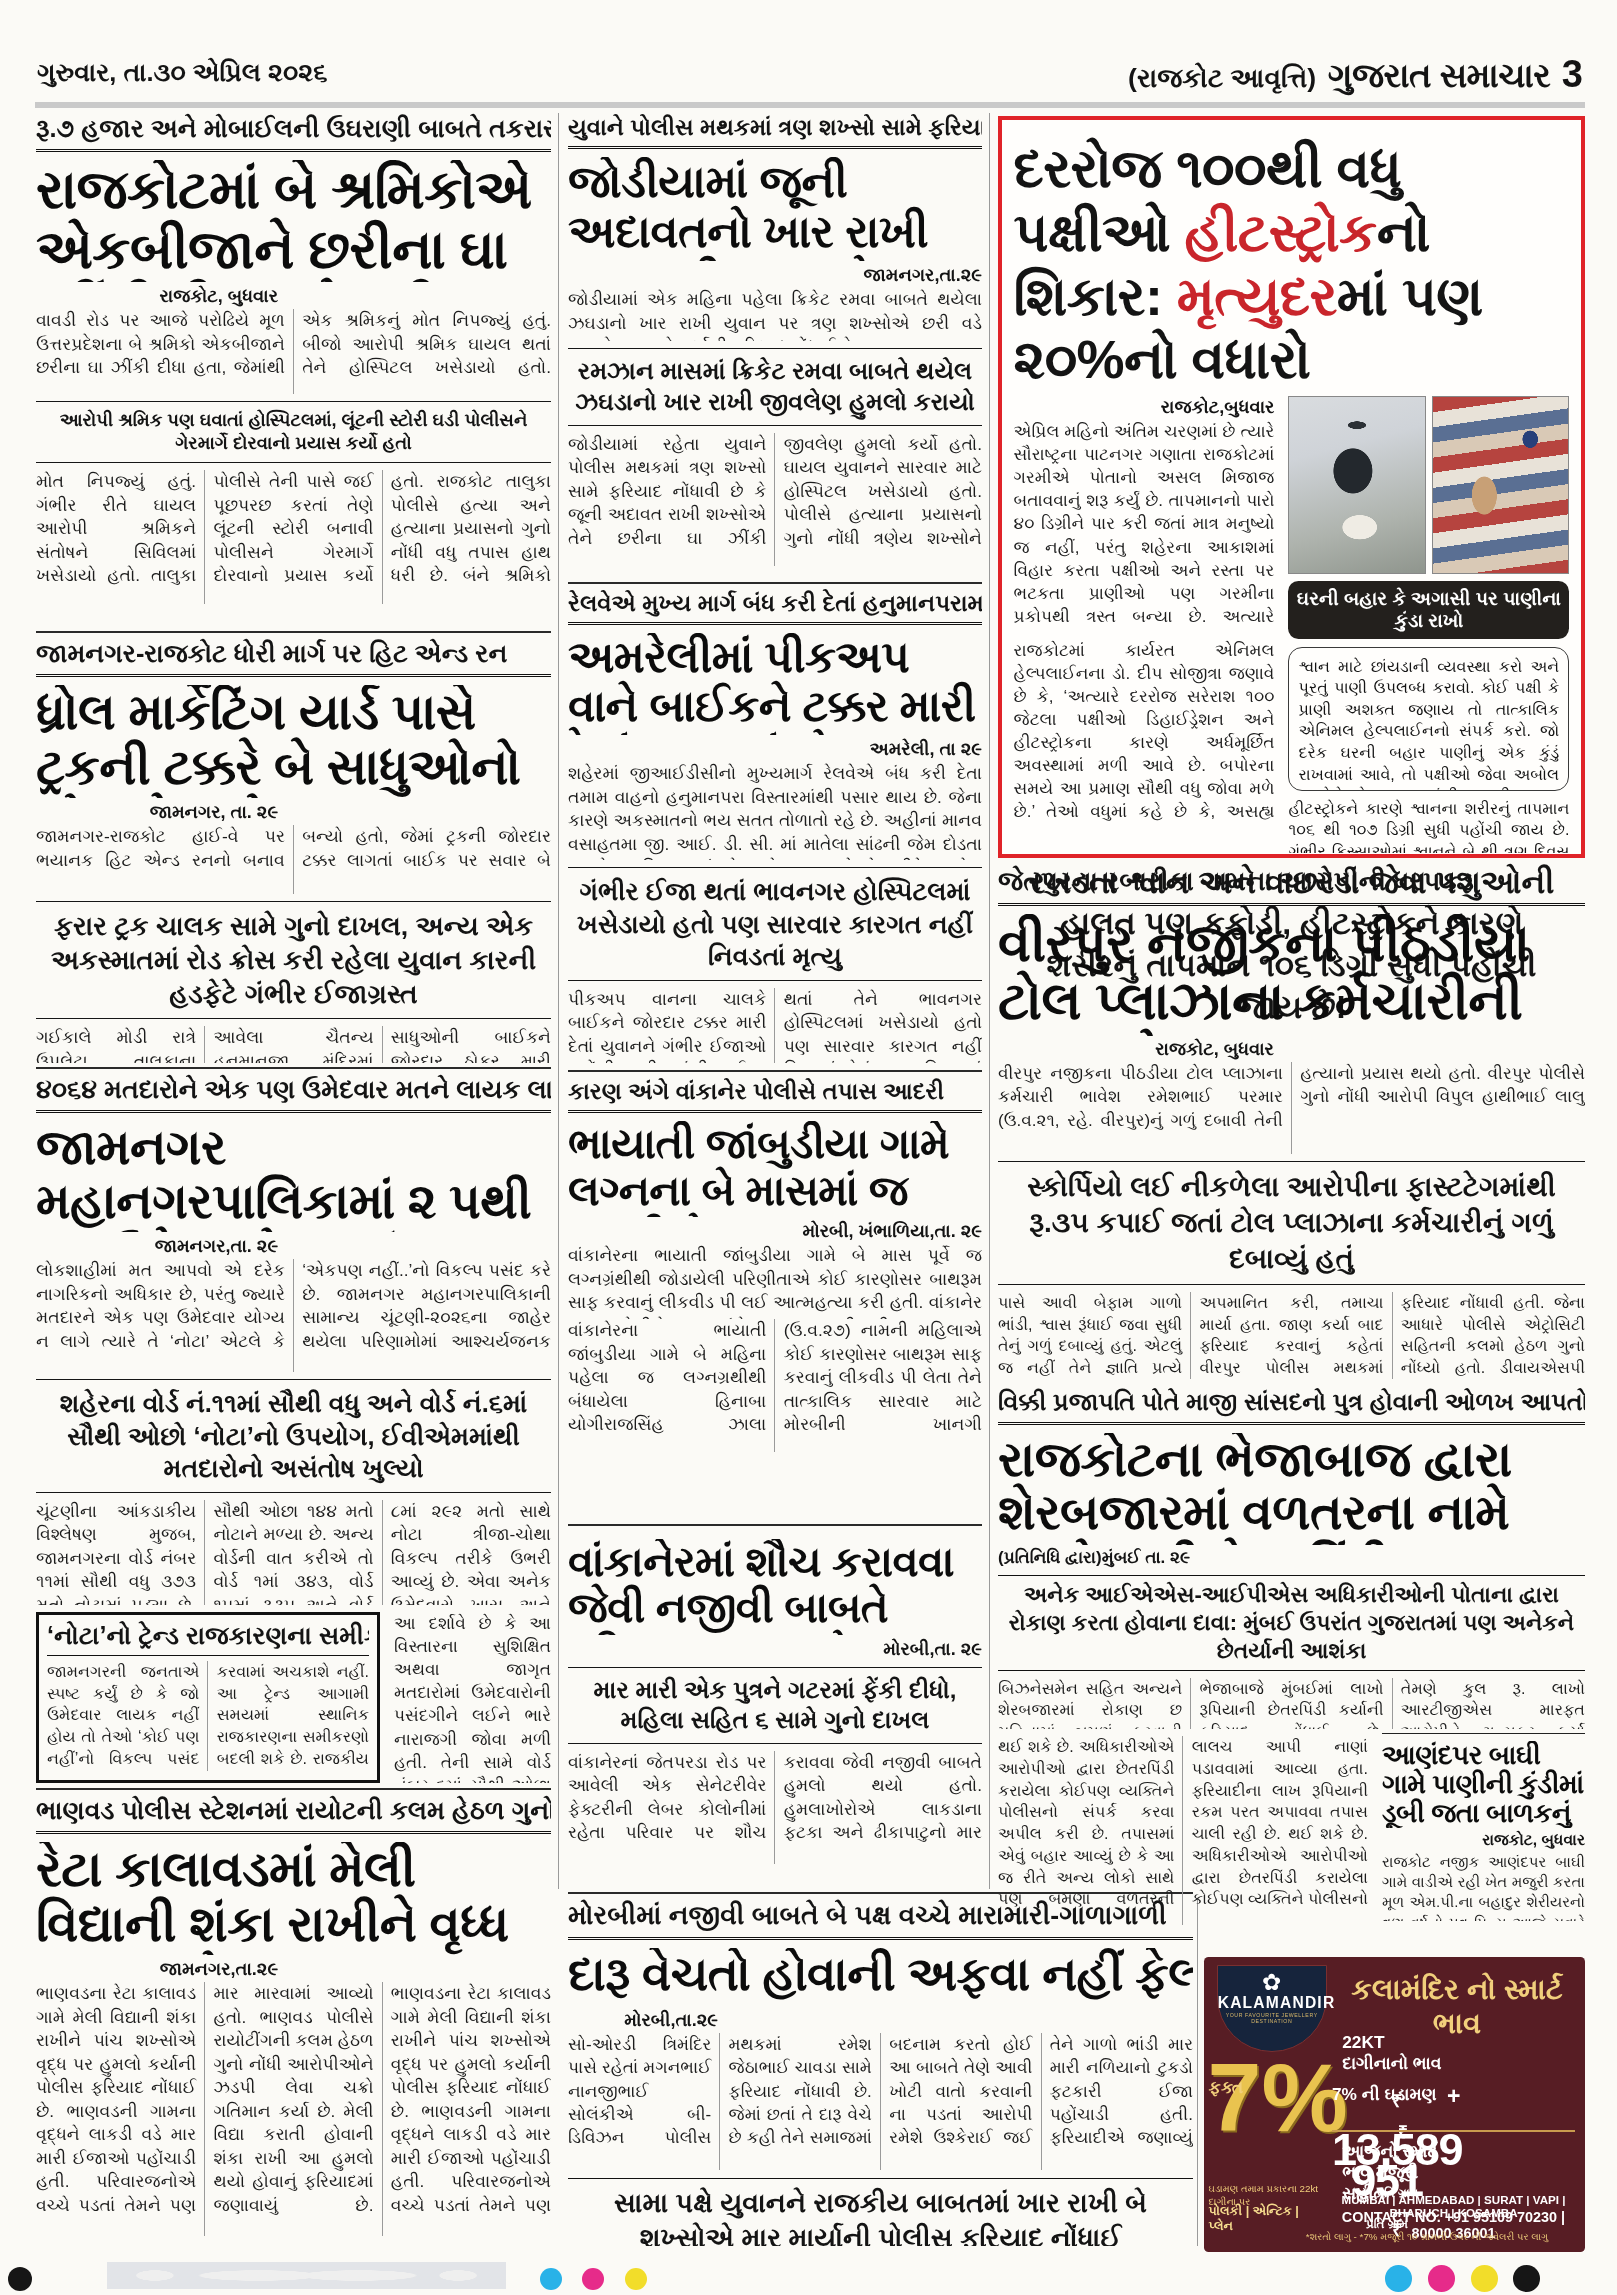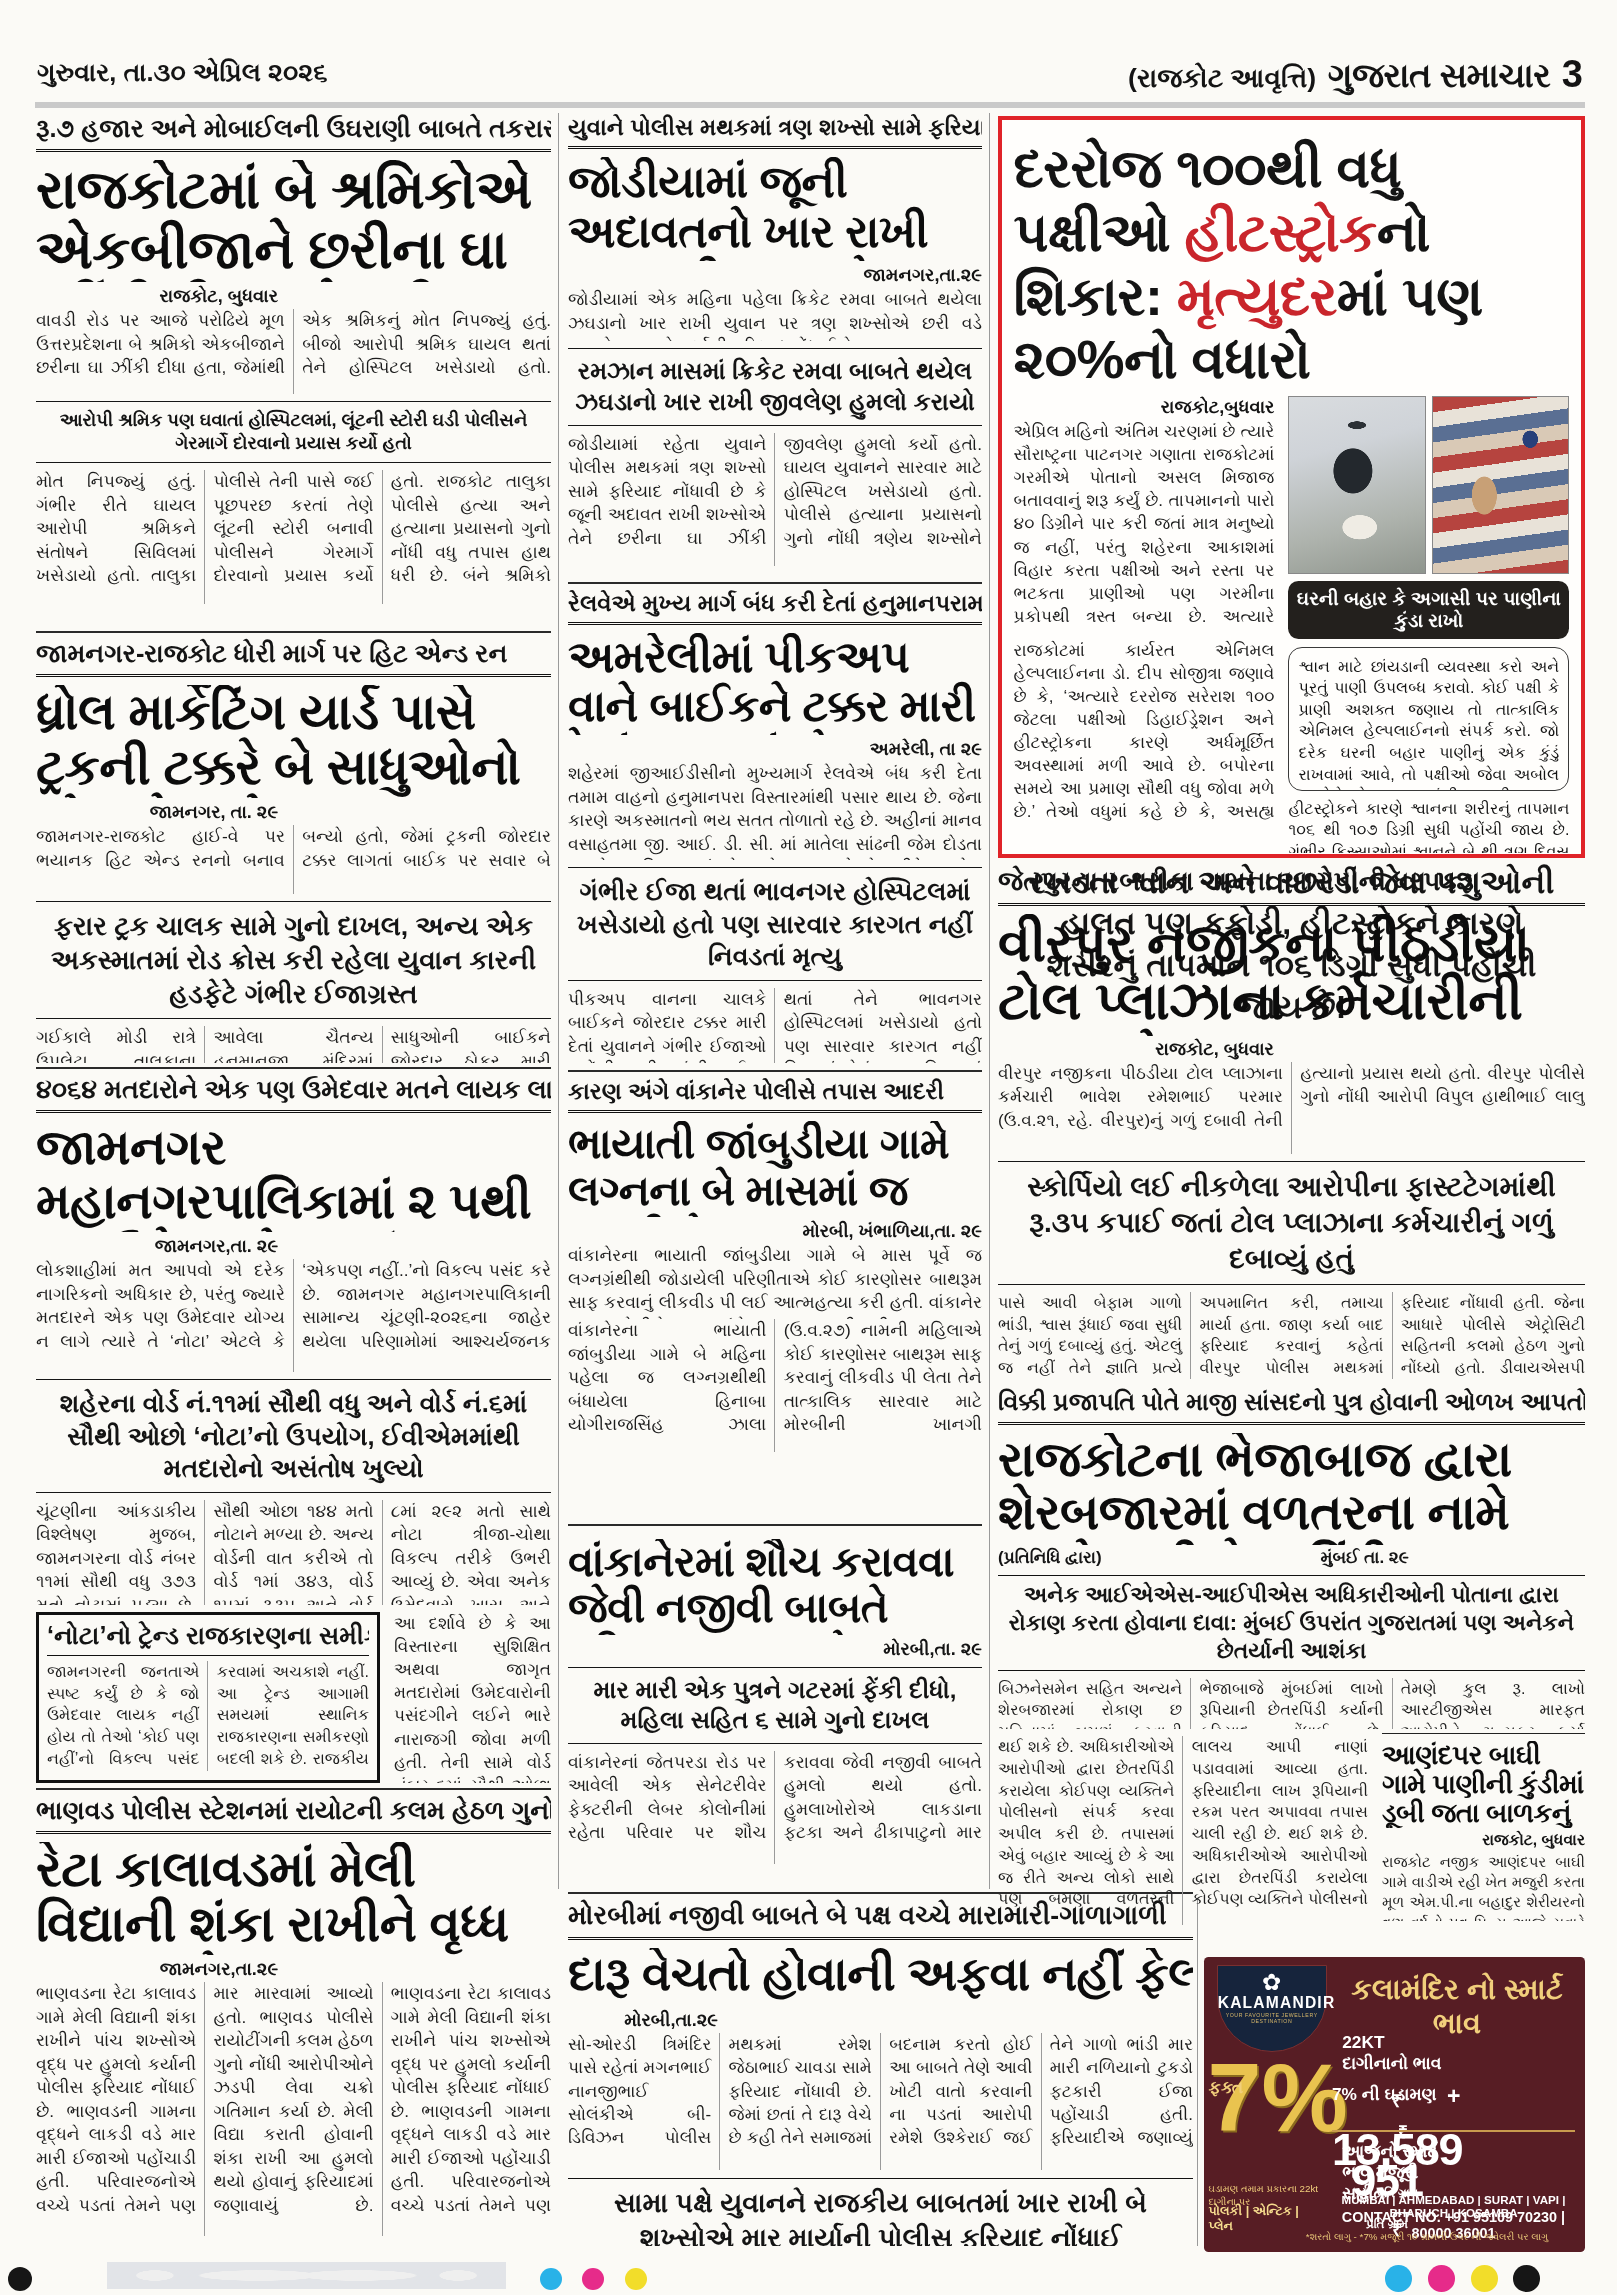--- a/index.html
+++ b/index.html
@@ -218,21 +218,21 @@
     <div class="head" style="font-size:53px;height:122px;">વીરપુર નજીકના પીઠડીયા ટોલ પ્લાઝાના કર્મચારીની હત્યાનો પ્રયાસ</div>
     <div class="dl">રાજકોટ, બુધવાર</div>
     <div class="body cols2" style="height:92px;font-size:17px;">વીરપુર નજીકના પીઠડીયા ટોલ પ્લાઝાના કર્મચારી ભાવેશ રમેશભાઈ પરમાર (ઉ.વ.૨૧, રહે. વીરપુર)નું ગળું દબાવી તેની હત્યાનો પ્રયાસ થયો હતો. વીરપુર પોલીસે ગુનો નોંધી આરોપી વિપુલ હાથીભાઈ લાલુ (રહે. રબારીકા, તા. જેતપુર)ની ધરપકડ કરી હતી.</div>
     <div class="sub" style="font-size:28px;">સ્કોર્પિયો લઈ નીકળેલા આરોપીના ફાસ્ટટેગમાંથી રૂ.૩૫ કપાઈ જતાં ટોલ પ્લાઝાના કર્મચારીનું ગળું દબાવ્યું હતું</div>
     <div class="body cols3" style="height:87px;font-size:16px;">પાસે આવી બેફામ ગાળો ભાંડી, શ્વાસ રૂંધાઈ જવા સુધી તેનું ગળું દબાવ્યું હતું. એટલું જ નહીં તેને જ્ઞાતિ પ્રત્યે અપમાનિત કરી, તમાચા માર્યા હતા. જાણ કર્યા બાદ ફરિયાદ કરવાનું કહેતાં વીરપુર પોલીસ મથકમાં ફરિયાદ નોંધાવી હતી. જેના આધારે પોલીસે એટ્રોસિટી સહિતની કલમો હેઠળ ગુનો નોંધ્યો હતો. ડીવાયએસપી આર.એ. ડોડીયાએ જણાવ્યું કે આરોપી વિરૂધ્ધ દારૂના ગુના નોંધાયેલા છે. પાસામાં પણ જઈ આવ્યો છે.</div>
   </section>
 
   <section class="art" style="left:998px;top:1387px;width:587px;height:342px;">
     <div class="kicker" style="font-size:24px;">વિક્કી પ્રજાપતિ પોતે માજી સાંસદનો પુત્ર હોવાની ઓળખ આપતો હતો</div>
     <div class="head" style="font-size:49px;height:112px;">રાજકોટના ભેજાબાજ દ્વારા શેરબજારમાં વળતરના નામે લાખો રૂ.ની છેતરપિંડી</div>
-    <div style="display:flex;justify-content:space-between;width:70%;gap:31px;">
+    <div style="display:flex;width:70%;">
       <span style="font-weight:700;font-size:17px;">(પ્રતિનિધિ દ્વારા)</span>
       <span style="font-weight:700;font-size:17px;">મુંબઈ તા. ૨૯</span>
     </div>
     <div class="sub noline" style="font-size:22px;border-top:1.2px solid #111;border-bottom:1.2px solid #111;padding:4.6px 2.3px;">અનેક આઈએએસ-આઈપીએસ અધિકારીઓની પોતાના દ્વારા રોકાણ કરતા હોવાના દાવા: મુંબઈ ઉપરાંત ગુજરાતમાં પણ અનેકને છેતર્યાની આશંકા</div>
     <div class="body cols3" style="height:98px;font-size:16px;">બિઝનેસમેન સહિત અન્યને શેરબજારમાં રોકાણ છ મહિનામાં બમણું કરવાની લાલચ આપી રાજકોટના ભેજાબાજે મુંબઈમાં લાખો રૂપિયાની છેતરપિંડી કર્યાની ફરિયાદ નોંધાઈ છે. ફરિયાદીના જણાવ્યા મુજબ તેમણે કુલ રૂ. લાખો આરટીજીએસ મારફત આરોપીને ટ્રાન્સફર કર્યા હતા. આરોપીઓએ રૂ.૭૫ લાખ પરત કર્યા બાદ કેટલાક શેર ખરીદ્યા અને નફો ચૂકવવાનું બંધ કરી દીધું હતું. એક મિત્ર સાથે પણ પાંચ લાખ રૂપિયાની છેતરપિંડી કરવામાં આવી હોવાનો આરોપ છે.</div>
   </section>
 
   <div class="body cols2" style="position:absolute;left:998px;top:1736px;width:370px;height:189px;font-size:16px;">થઈ શકે છે. અધિકારીઓએ આરોપીઓ દ્વારા છેતરપિંડી કરાયેલા કોઈપણ વ્યક્તિને પોલીસનો સંપર્ક કરવા અપીલ કરી છે. તપાસમાં એવું બહાર આવ્યું છે કે આ જ રીતે અન્ય લોકો સાથે પણ બમણા વળતરની લાલચ આપી નાણાં પડાવવામાં આવ્યા હતા. ફરિયાદીના લાખ રૂપિયાની રકમ પરત અપાવવા તપાસ ચાલી રહી છે. થઈ શકે છે. અધિકારીઓએ આરોપીઓ દ્વારા છેતરપિંડી કરાયેલા કોઈપણ વ્યક્તિને પોલીસનો સંપર્ક કરવા અપીલ કરી છે. તપાસમાં એવું બહાર આવ્યું છે કે આ જ રીતે અન્ય લોકો સાથે પણ બમણા વળતરની લાલચ આપી નાણાં પડાવવામાં આવ્યા હતા. ફરિયાદીના લાખ રૂપિયાની રકમ પરત અપાવવા તપાસ ચાલી રહી છે.</div>
 
   <section class="art" style="left:1382px;top:1733px;width:203px;height:193px;border-top:1.7px solid #222;padding-top:4.6px;">

